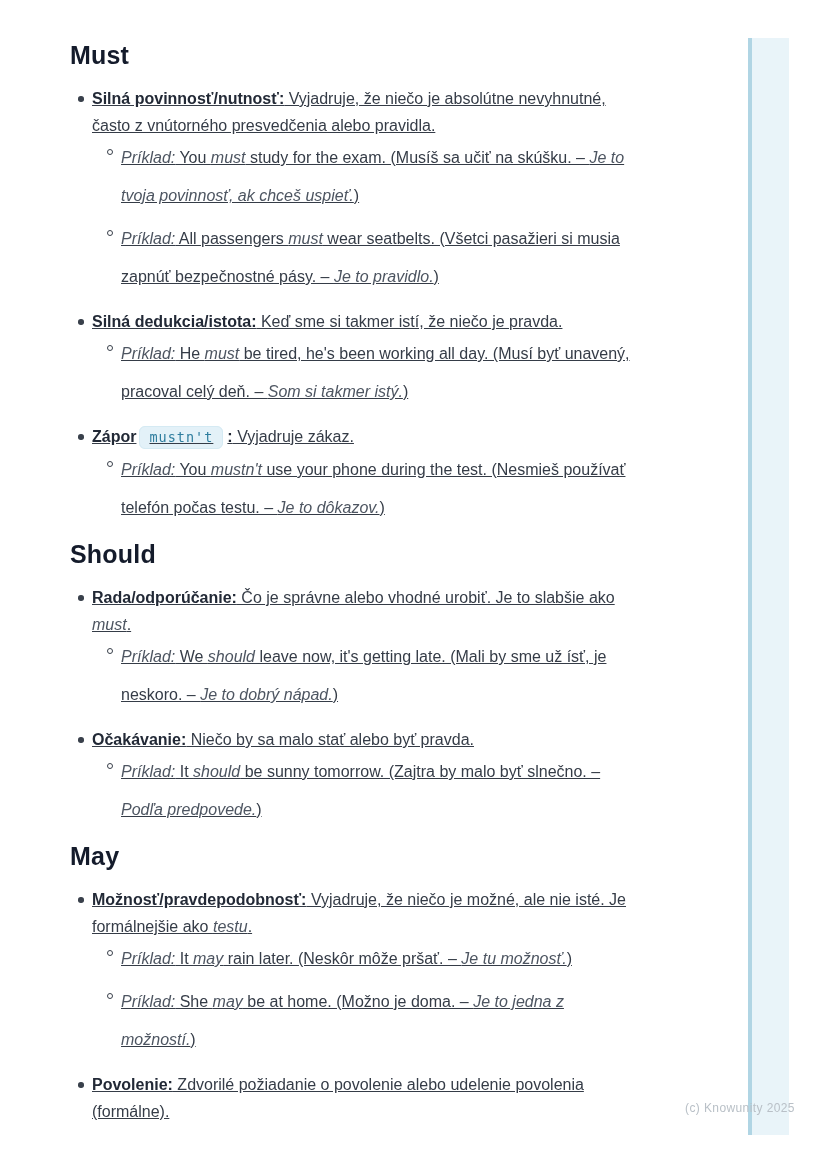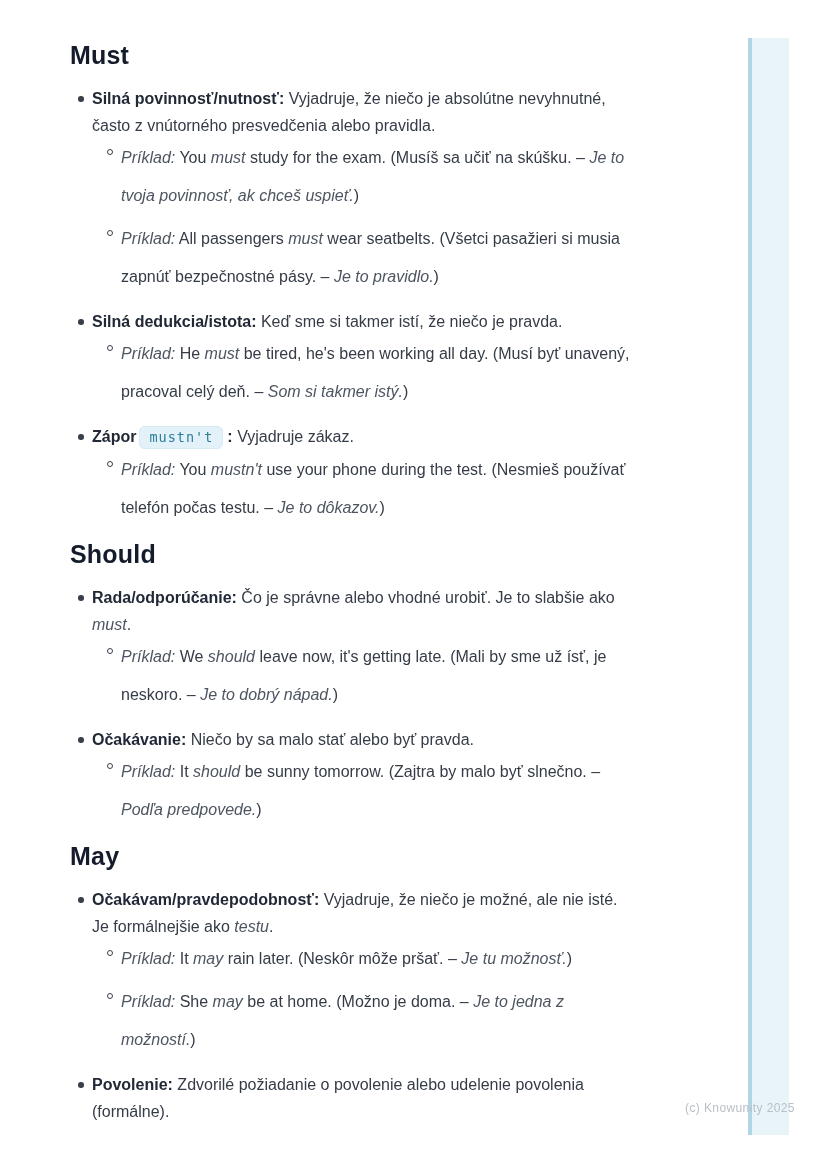--- a/index.html
+++ b/index.html
@@ -22,21 +22,21 @@
   h2.section-title {
     font-size: 25px;
     line-height: 30px;
     font-weight: 700;
     color: #141b2b;
     margin: 8px 0 15px 0;
     letter-spacing: 0.2px;
   }
   h2.section-title:first-child { margin-top: 0; }
 
-  ul.l1 { list-style: none; }
+  ul.l1 { list-style: none; text-decoration: underline; }
   li.item {
     position: relative;
     padding-left: 22px;
     font-size: 16px;
     line-height: 27px;
     margin-bottom: 12px;
   }
   .marker-disc {
     position: absolute;
     left: 8px; top: 11px;
@@ -119,21 +119,21 @@
       <ul class="l1">
         <li class="item"><span class="marker-disc"></span><span class="seg-b">Rada/odporúčanie:</span><span> Čo je správne alebo vhodné urobiť. Je to slabšie ako </span><span class="seg-i">must</span><span>.</span><ul class="l2">
             <li class="ex"><span class="marker-circle"></span><span class="seg-i">Príklad:</span><span> We </span><span class="seg-i">should</span><span> leave now, it's getting late. (Mali by sme už ísť, je neskoro. – </span><span class="seg-i">Je to dobrý nápad.</span><span>)</span></li>
           </ul></li>
         <li class="item"><span class="marker-disc"></span><span class="seg-b">Očakávanie:</span><span> Niečo by sa malo stať alebo byť pravda.</span><ul class="l2">
             <li class="ex"><span class="marker-circle"></span><span class="seg-i">Príklad:</span><span> It </span><span class="seg-i">should</span><span> be sunny tomorrow. (Zajtra by malo byť slnečno. – </span><span class="seg-i">Podľa predpovede.</span><span>)</span></li>
           </ul></li>
       </ul>
       <h2 class="section-title">May</h2>
       <ul class="l1">
-        <li class="item"><span class="marker-disc"></span><span class="seg-b">Očakávam/pravdepodobnosť:</span><span> Vyjadruje, že niečo je možné, ale nie isté. Je formálnejšie ako </span><span class="seg-i">testu</span><span>.</span><ul class="l2">
+        <li class="item"><span class="marker-disc"></span><span class="seg-b">Možnosť/pravdepodobnosť:</span><span> Vyjadruje, že niečo je možné, ale nie isté. Je formálnejšie ako </span><span class="seg-i">testu</span><span>.</span><ul class="l2">
             <li class="ex"><span class="marker-circle"></span><span class="seg-i">Príklad:</span><span> It </span><span class="seg-i">may</span><span> rain later. (Neskôr môže pršať. – </span><span class="seg-i">Je tu možnosť.</span><span>)</span></li>
             <li class="ex"><span class="marker-circle"></span><span class="seg-i">Príklad:</span><span> She </span><span class="seg-i">may</span><span> be at home. (Možno je doma. – </span><span class="seg-i">Je to jedna z možností.</span><span>)</span></li>
           </ul></li>
         <li class="item"><span class="marker-disc"></span><span class="seg-b">Povolenie:</span><span> Zdvorilé požiadanie o povolenie alebo udelenie povolenia (formálne).</span></li>
       </ul>
     </main>
   <div class="stripe"></div>
   <div class="watermark">(c) Knowunity 2025</div>
 </div>
 

